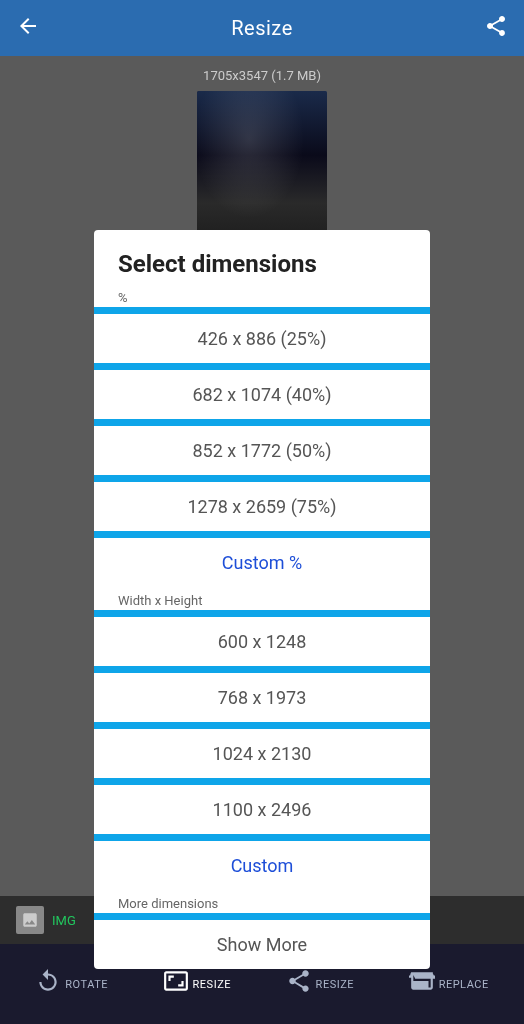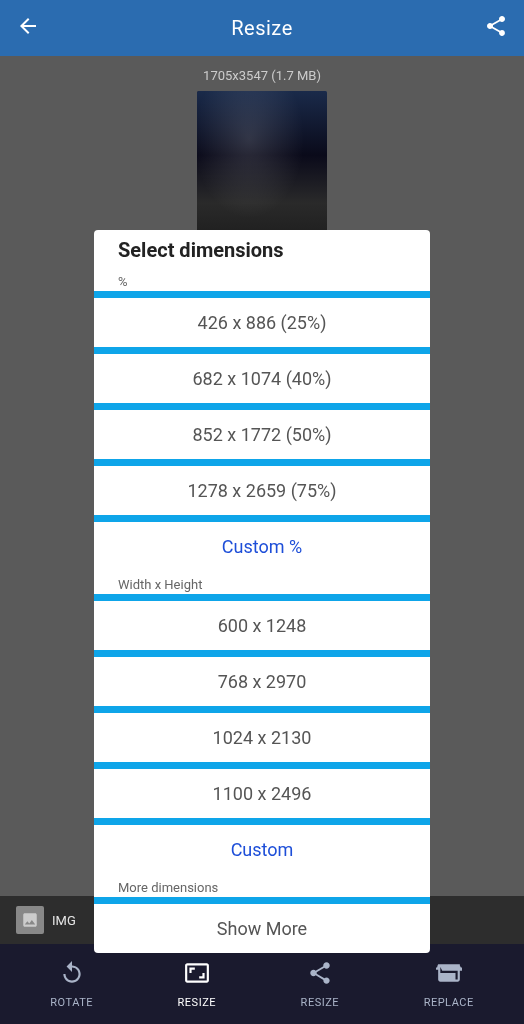--- a/index.html
+++ b/index.html
@@ -93,42 +93,42 @@
     .file-bar-icon {
       width: 28px;
       height: 28px;
       background: #888;
       border-radius: 2px;
       display: flex;
       align-items: center;
       justify-content: center;
     }
     .file-bar-text {
-      color: #e5e5e5;
+      color: #22c55e;
       font-size: 13px;
       text-align: right;
     }
 
     
     .modal {
       position: absolute;
       top: 230px;
       left: 94px;
       right: 94px;
       background: white;
       border-radius: 4px;
       z-index: 100;
       overflow: hidden;
     }
 
     .modal-title {
-      font-size: 20px;
+      font-size: 24px;
       font-weight: bold;
       color: #222;
-      padding: 8px 24px 6px;
+      padding: 20px 24px 6px;
     }
 
     .section-label {
       color: #666;
       font-size: 13px;
       padding: 6px 24px 2px;
     }
 
     .dimension-item {
       padding: 14px 24px;
@@ -151,21 +151,21 @@
       height: 80px;
       background: #1a1a2e;
       display: flex;
       align-items: center;
       justify-content: space-around;
       padding: 0 8px;
     }
 
     .nav-item {
       display: flex;
-      flex-direction: column;
+      flex-direction: row;
       align-items: center;
       gap: 4px;
       cursor: pointer;
       padding: 8px 12px;
     }
 
     .nav-item .nav-icon {
       font-size: 24px;
       color: #aab4c8;
     }
@@ -228,21 +228,21 @@
 
   <div class="dimension-item">426 x 886  (25%)</div>
   <div class="dimension-item">682 x 1074  (40%)</div>
   <div class="dimension-item">852 x 1772  (50%)</div>
   <div class="dimension-item">1278 x 2659  (75%)</div>
   <div class="dimension-item custom">Custom %</div>
 
   <div class="section-label">Width x Height</div>
 
   <div class="dimension-item">600 x 1248</div>
-  <div class="dimension-item">768 x 2970</div>
+  <div class="dimension-item">768 x 1973</div>
   <div class="dimension-item">1024 x 2130</div>
   <div class="dimension-item">1100 x 2496</div>
   <div class="dimension-item custom">Custom</div>
 
   <div class="section-label">More dimensions</div>
   <div class="dimension-item">Show More</div>
 </div>
 
 <div class="bottom-nav">
 

